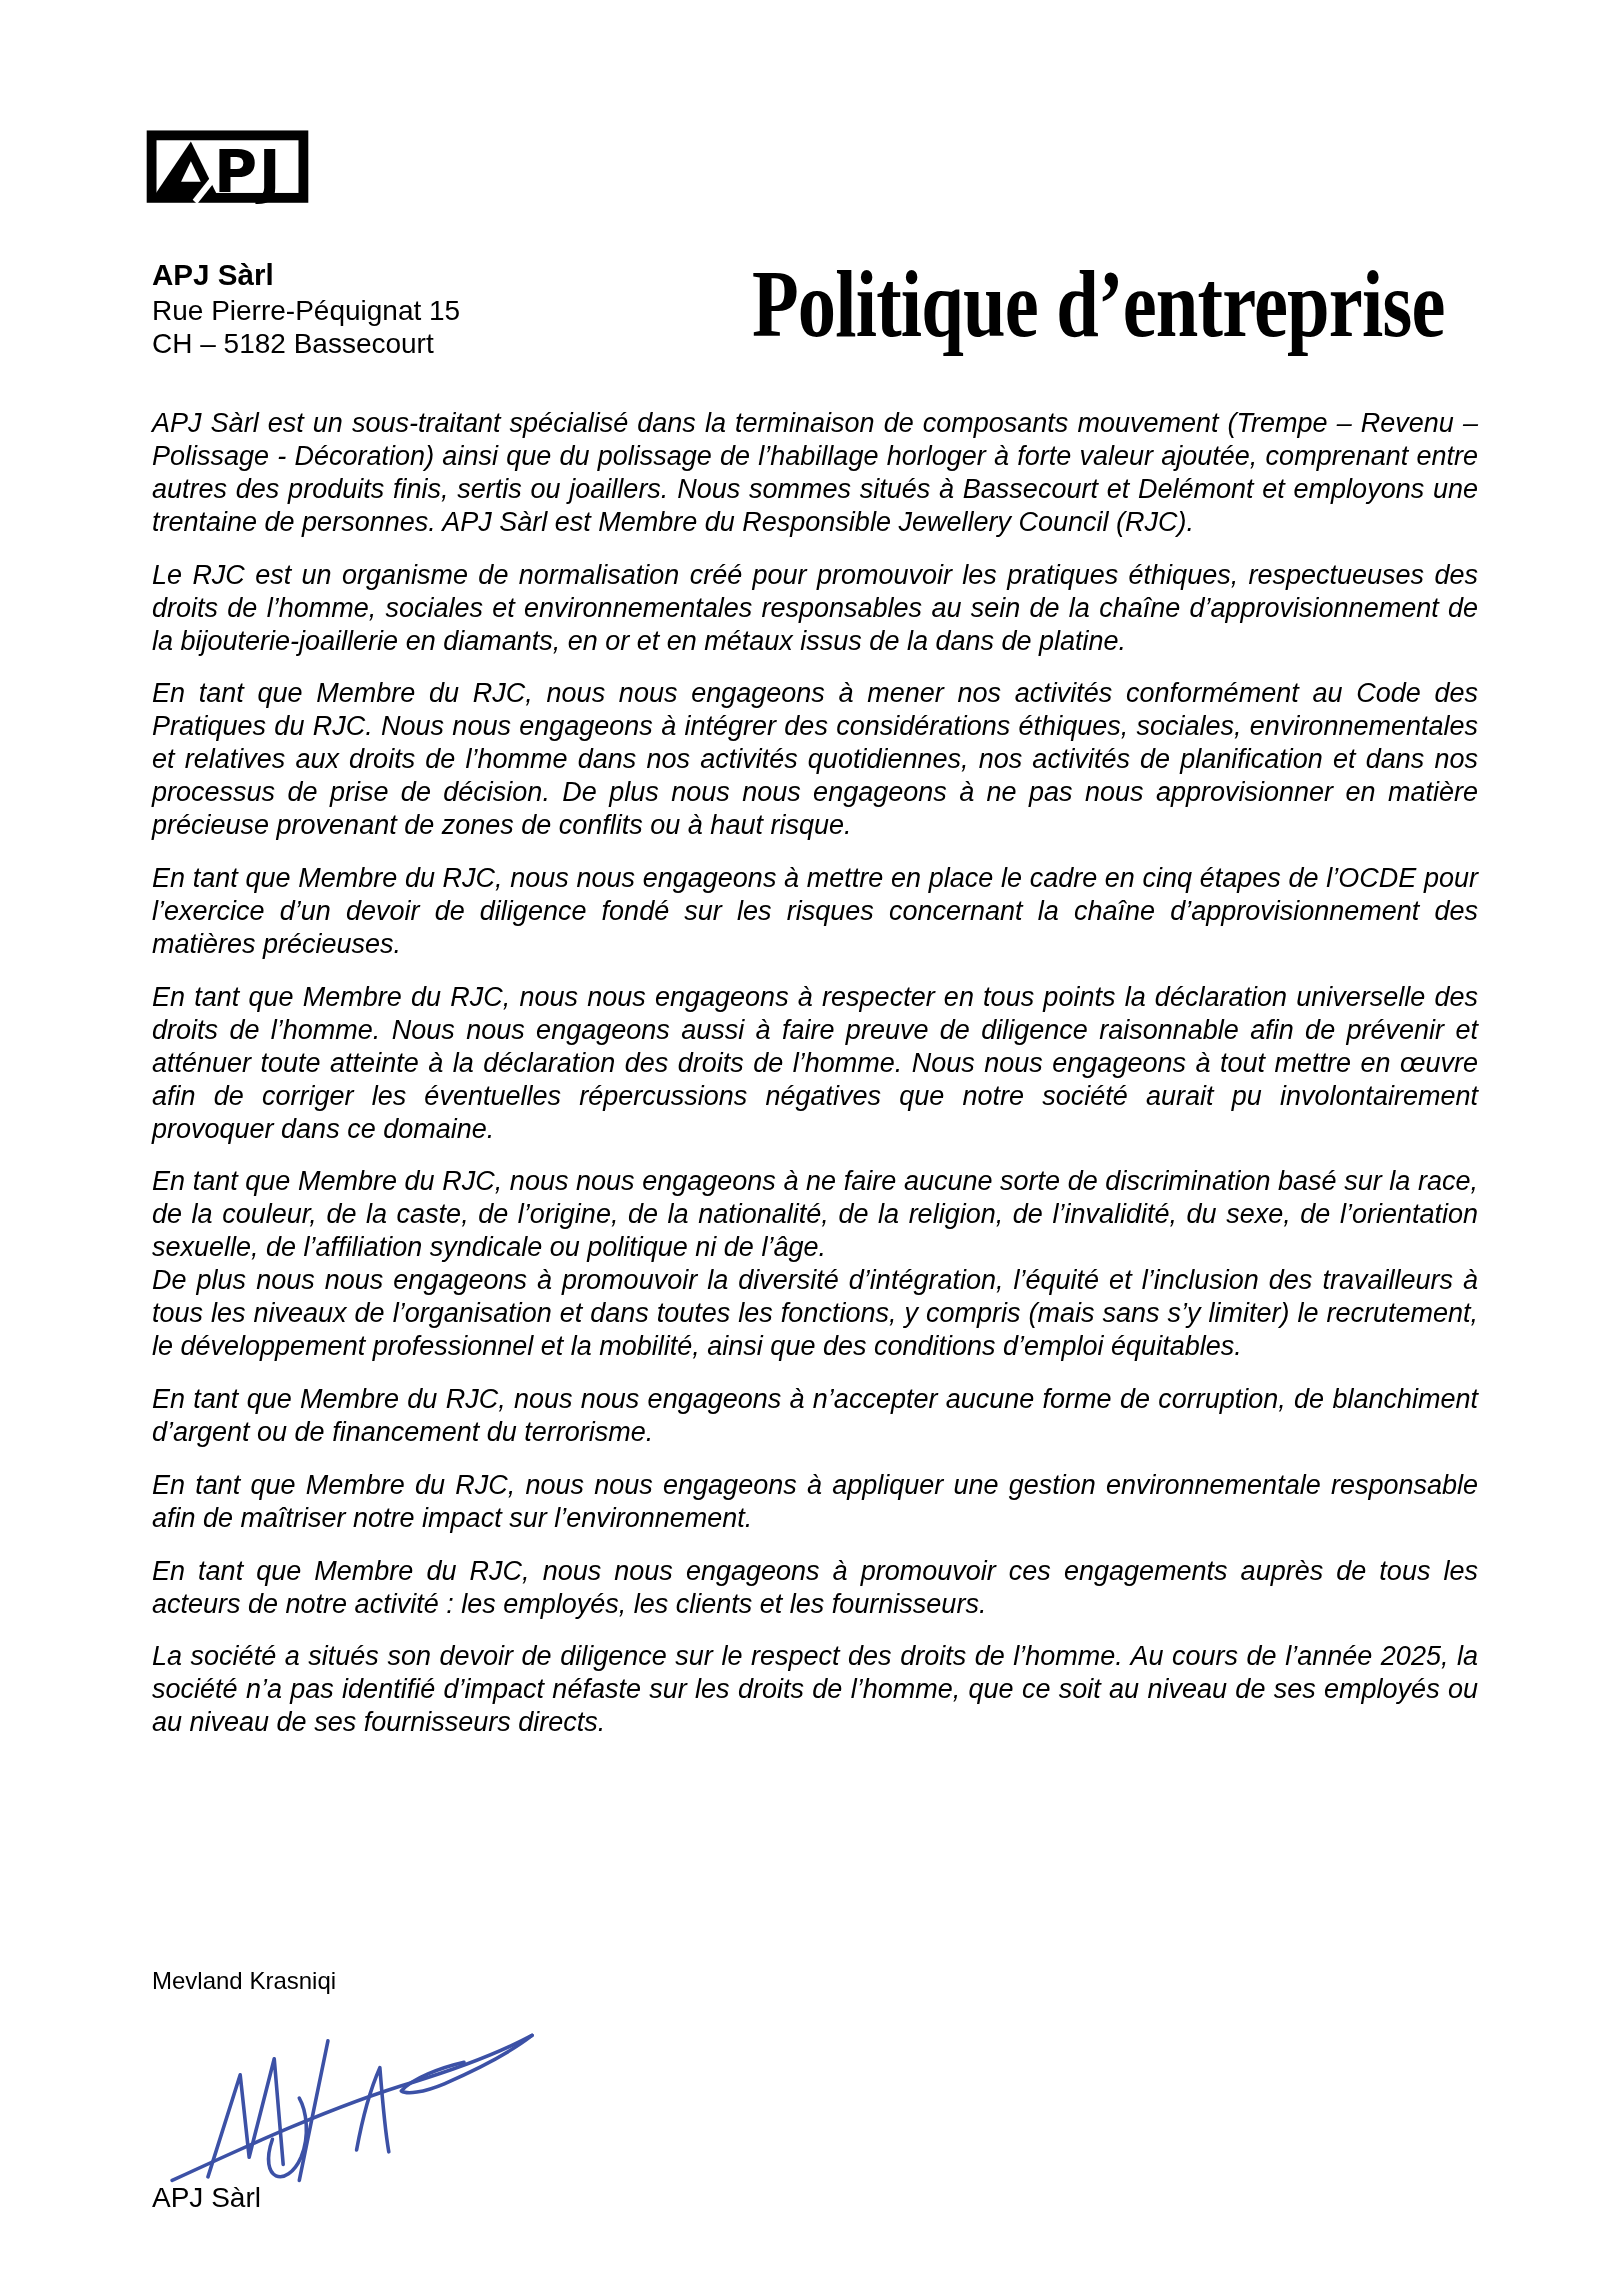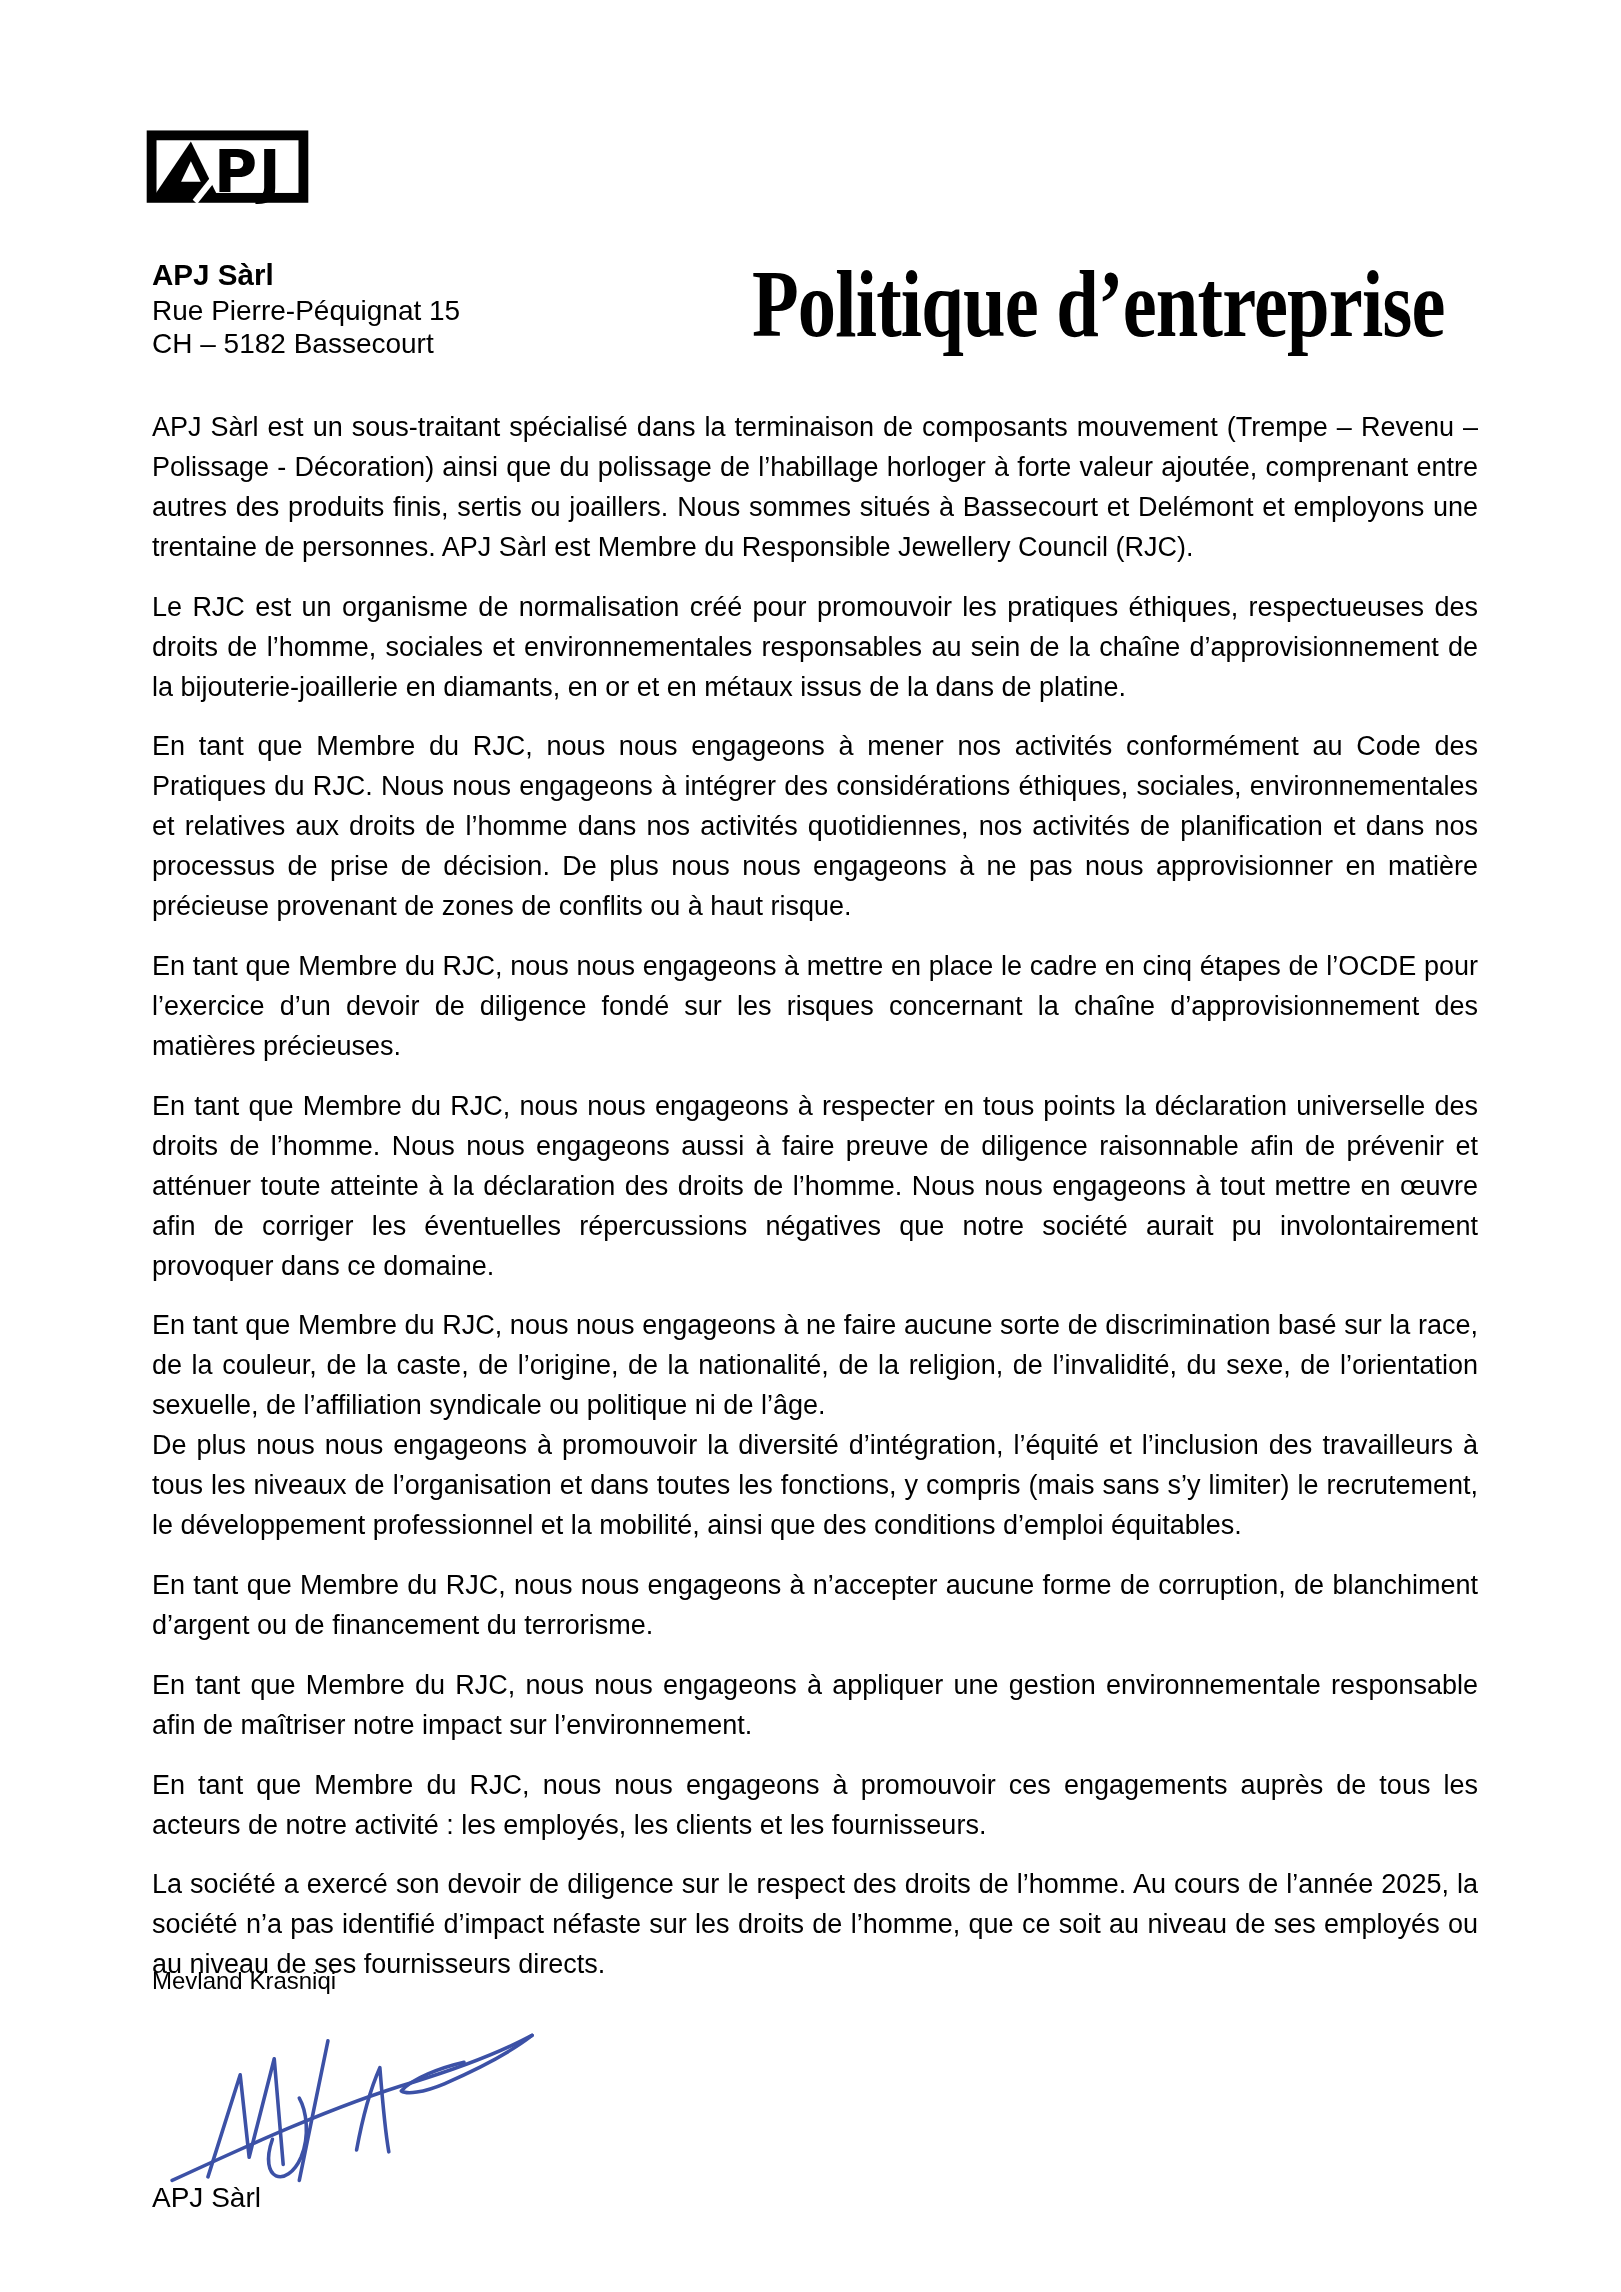--- a/index.html
+++ b/index.html
@@ -48,22 +48,23 @@
     white-space: nowrap;
     transform: scale(0.9, 1.12);
     transform-origin: right top;
   }
   .bodytext {
     position: absolute;
     left: 152px;
     top: 407px;
     width: 1326px;
     font-size: 27px;
-    line-height: 40px;
+    line-height: 33px;
     text-align: justify;
+    font-style: italic;
   }
   .bodytext p {
     margin: 0 0 19.7px 0;
     white-space: pre-wrap;
   }
   .sig {
     position: absolute;
     left: 152px;
     top: 1967px;
     width: 806px;
@@ -117,21 +118,21 @@
     <p>APJ Sàrl est un sous-traitant spécialisé dans la terminaison de composants mouvement (Trempe – Revenu – Polissage - Décoration) ainsi que du polissage de l’habillage horloger à forte valeur ajoutée, comprenant entre autres des produits finis, sertis ou joaillers. Nous sommes situés à Bassecourt et Delémont et employons une trentaine de personnes. APJ Sàrl est Membre du Responsible Jewellery Council (RJC).</p>
     <p>Le RJC est un organisme de normalisation créé pour promouvoir les pratiques éthiques, respectueuses des droits de l’homme, sociales et environnementales responsables au sein de la chaîne d’approvisionnement de la bijouterie-joaillerie en diamants, en or et en métaux issus de la dans de platine.</p>
     <p>En tant que Membre du RJC, nous nous engageons à mener nos activités conformément au Code des Pratiques du RJC. Nous nous engageons à intégrer des considérations éthiques, sociales, environnementales et relatives aux droits de l’homme dans nos activités quotidiennes, nos activités de planification et dans nos processus de prise de décision. De plus nous nous engageons à ne pas nous approvisionner en matière précieuse provenant de zones de conflits ou à haut risque.</p>
     <p>En tant que Membre du RJC, nous nous engageons à mettre en place le cadre en cinq étapes de l’OCDE pour l’exercice d’un devoir de diligence fondé sur les risques concernant la chaîne d’approvisionnement des matières précieuses.</p>
     <p>En tant que Membre du RJC, nous nous engageons à respecter en tous points la déclaration universelle des droits de l’homme. Nous nous engageons aussi à faire preuve de diligence raisonnable afin de prévenir et atténuer toute atteinte à la déclaration des droits de l’homme. Nous nous engageons à tout mettre en œuvre afin de corriger les éventuelles répercussions négatives que notre société aurait pu involontairement provoquer dans ce domaine.</p>
     <p>En tant que Membre du RJC, nous nous engageons à ne faire aucune sorte de discrimination basé sur la race, de la couleur, de la caste, de l’origine, de la nationalité, de la religion, de l’invalidité, du sexe, de l’orientation sexuelle, de l’affiliation syndicale ou politique ni de l’âge.
 De plus nous nous engageons à promouvoir la diversité d’intégration, l’équité et l’inclusion des travailleurs à tous les niveaux de l’organisation et dans toutes les fonctions, y compris (mais sans s’y limiter) le recrutement, le développement professionnel et la mobilité, ainsi que des conditions d’emploi équitables.</p>
     <p>En tant que Membre du RJC, nous nous engageons à n’accepter aucune forme de corruption, de blanchiment d’argent ou de financement du terrorisme.</p>
     <p>En tant que Membre du RJC, nous nous engageons à appliquer une gestion environnementale responsable afin de maîtriser notre impact sur l’environnement.</p>
     <p>En tant que Membre du RJC, nous nous engageons à promouvoir ces engagements auprès de tous les acteurs de notre activité : les employés, les clients et les fournisseurs.</p>
-    <p>La société a exercé son devoir de diligence sur le respect des droits de l’homme. Au cours de l’année 2025, la société n’a pas identifié d’impact néfaste sur les droits de l’homme, que ce soit au niveau de ses employés ou au niveau de ses fournisseurs directs.</p>
+    <p>La société a situés son devoir de diligence sur le respect des droits de l’homme. Au cours de l’année 2025, la société n’a pas identifié d’impact néfaste sur les droits de l’homme, que ce soit au niveau de ses employés ou au niveau de ses fournisseurs directs.</p>
   </div>
 
   <div class="sig">
     <div class="sig-name">Mevland Krasniqi</div>
     <svg class="sig-ink" viewBox="0 0 420 210" xmlns="http://www.w3.org/2000/svg">
       <g fill="none" stroke="#3c51a6" stroke-width="4" stroke-linecap="round" stroke-linejoin="round">
         <path d="M8,196 C90,158 190,112 278,86 C330,70 380,50 410,34"></path>
         <path d="M410,34 C382,56 344,74 312,88 C288,98 270,100 264,96 C276,82 308,70 334,64"></path>
         <path d="M48,192 L84,78 L94,170 L122,60 L132,178"></path>
         <path d="M150,196 L182,40"></path>

